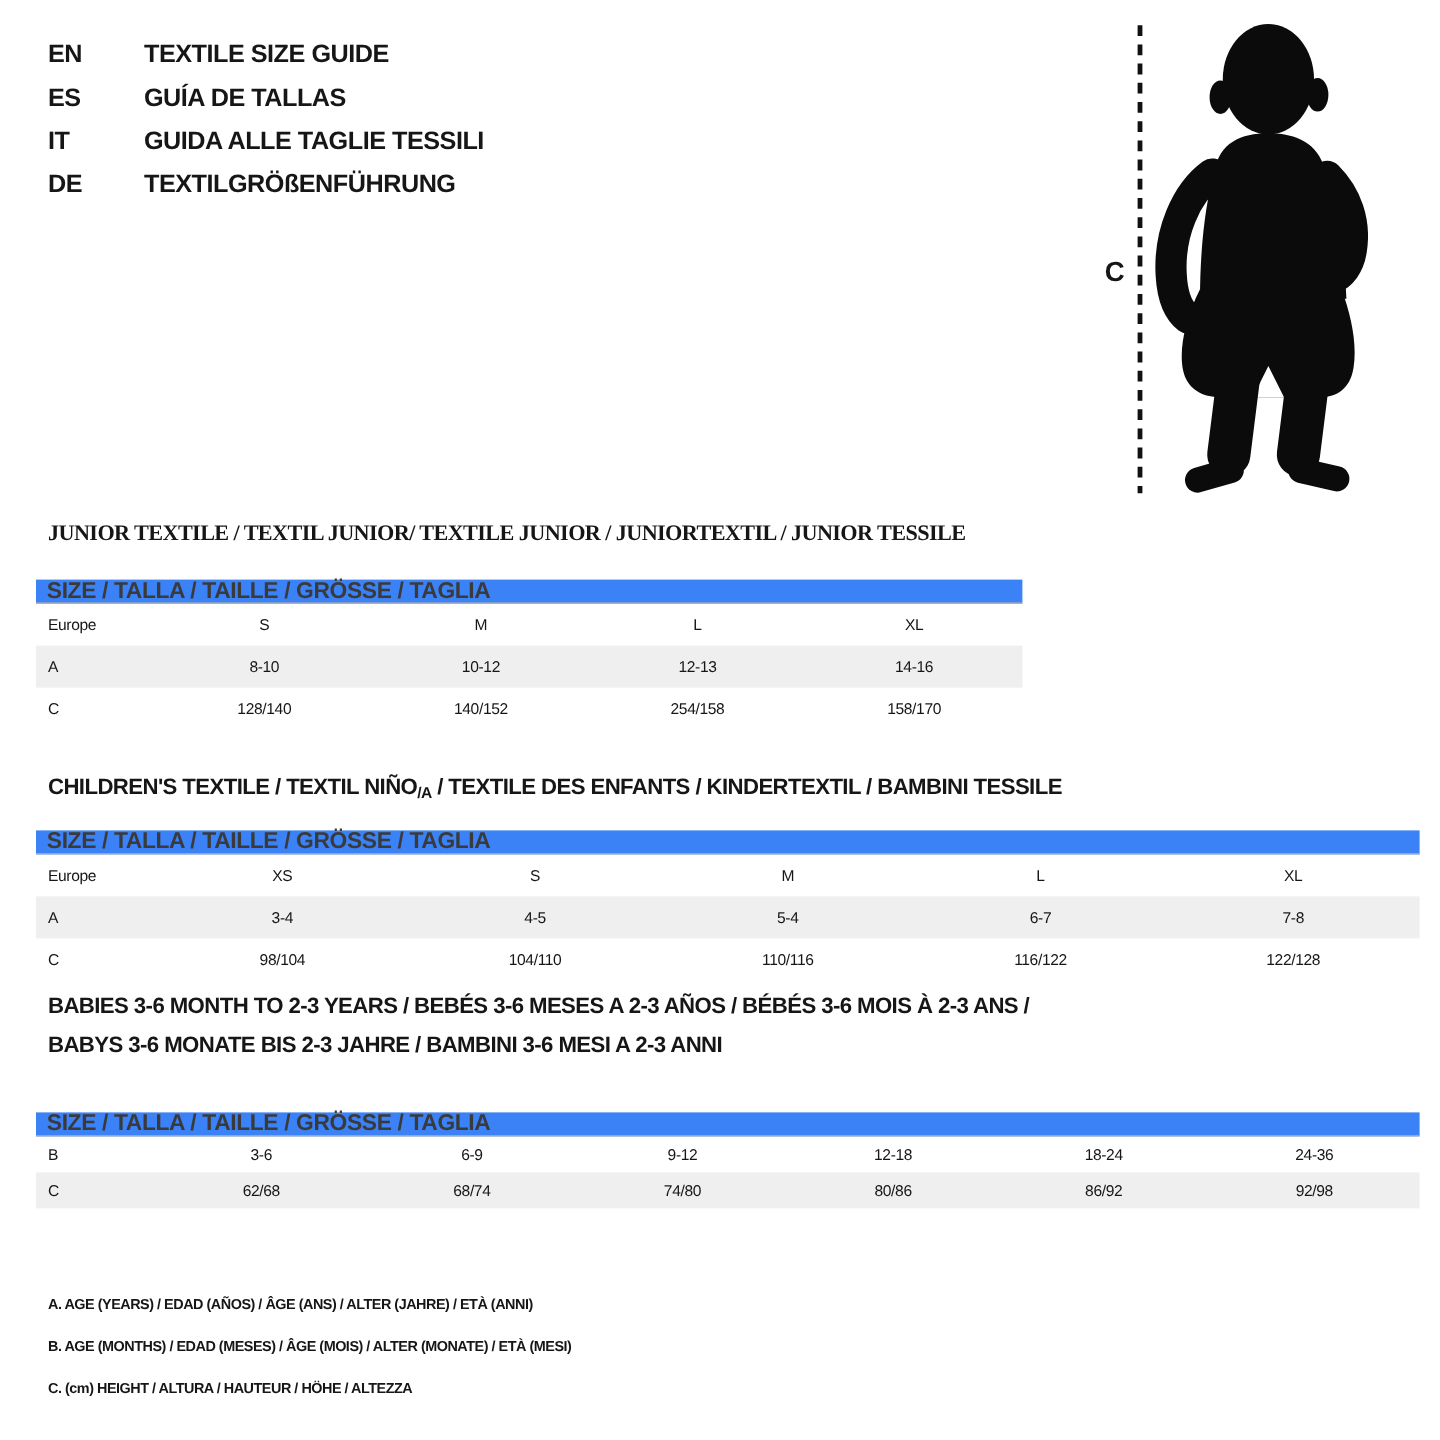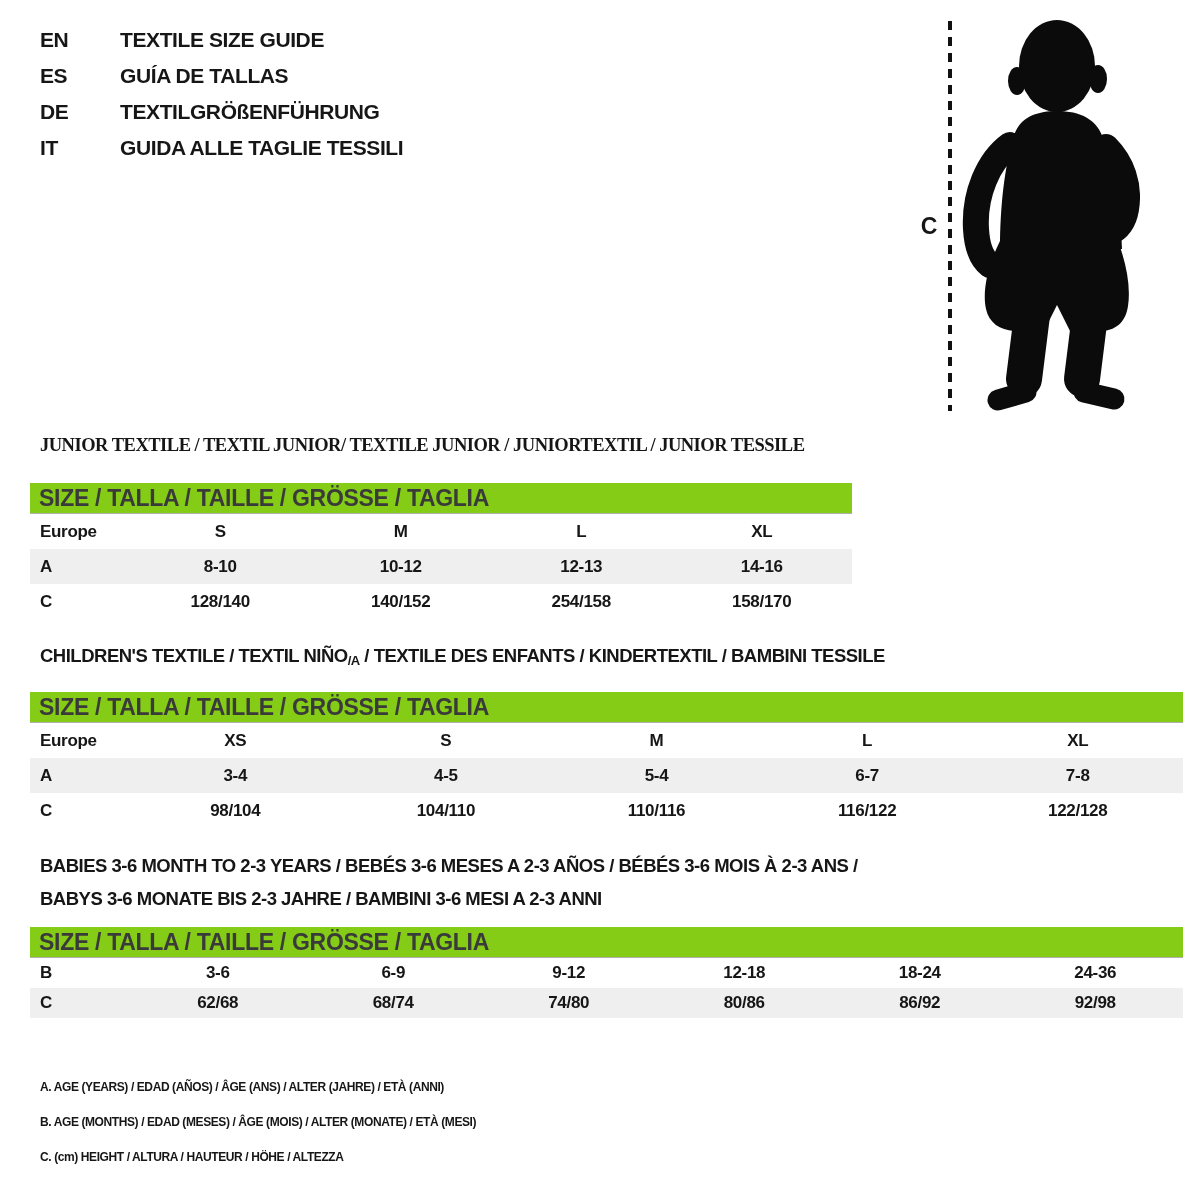--- a/index.html
+++ b/index.html
@@ -4,41 +4,41 @@
 <style>
   html,body{margin:0;padding:0;}
   body{
     width:1200px;height:1200px;position:relative;background:#ffffff;
     font-family:"Liberation Sans","DejaVu Sans",sans-serif;
     color:#161616;overflow:hidden;
   }
 
   
   .lang-list{position:absolute;left:40px;top:28px;}
-  .lang-row{display:flex;height:36px;align-items:flex-start;font-size:21px;font-weight:700;letter-spacing:-0.4px;}
+  .lang-row{display:flex;height:36px;align-items:center;font-size:21px;font-weight:700;letter-spacing:-0.4px;}
   .lang-code{width:80px;}
 
   
   .size-figure{position:absolute;left:905px;top:15px;width:250px;height:402px;}
   .measure-c{position:absolute;left:8px;top:198px;width:32px;text-align:center;
     font-size:23px;font-weight:700;line-height:26px;}
   .dash-wrap{position:absolute;left:41px;top:2px;}
   .sil-wrap{position:absolute;left:55px;top:0px;}
 
   
   .section-title{position:absolute;left:40px;font-size:18.5px;font-weight:700;letter-spacing:-0.5px;white-space:nowrap;}
   .title-sub{font-size:13px;vertical-align:-3px;}
   #babies-title{line-height:32.5px;white-space:normal;width:950px;}
 
   
   .size-table{position:absolute;left:30px;}
-  .t-bar{background:#84cc16;color:#3a3a3a;height:31px;display:flex;align-items:center;
-    padding-left:9px;font-size:23px;font-weight:700;letter-spacing:-0.3px;
+  .t-bar{background:#3b82f6;color:#3a3a3a;height:20px;display:flex;align-items:center;
+    padding-left:9px;font-size:19px;font-weight:700;letter-spacing:-0.3px;
     border-bottom:1px solid #b0b0b0;box-sizing:border-box;}
-  .trow{display:grid;align-items:center;font-size:17px;font-weight:700;letter-spacing:-0.3px;}
+  .trow{display:grid;align-items:center;font-size:13px;font-weight:400;letter-spacing:-0.3px;}
   .trow .lbl{padding-left:10px;text-align:left;}
   .trow .val{text-align:center;}
   .shaded{background:#efefef;}
   #table-junior{top:483px;width:822px;}
   #table-junior .trow{grid-template-columns:100px repeat(4,1fr);height:35px;}
   #table-children{top:692px;width:1153px;}
   #table-children .trow{grid-template-columns:100px repeat(5,1fr);height:35px;}
   #table-babies{top:927px;width:1153px;}
   #table-babies .trow{grid-template-columns:100px repeat(6,1fr);height:30px;}
 
@@ -52,26 +52,26 @@
 <div class="lang-list">
   <div class="lang-row">
     <span class="lang-code">EN</span>
     <span class="lang-label">TEXTILE SIZE GUIDE</span>
   </div>
   <div class="lang-row">
     <span class="lang-code">ES</span>
     <span class="lang-label">GUÍA DE TALLAS</span>
   </div>
   <div class="lang-row">
+    <span class="lang-code">IT</span>
+    <span class="lang-label">GUIDA ALLE TAGLIE TESSILI</span>
+  </div>
+  <div class="lang-row">
     <span class="lang-code">DE</span>
     <span class="lang-label">TEXTILGRÖßENFÜHRUNG</span>
-  </div>
-  <div class="lang-row">
-    <span class="lang-code">IT</span>
-    <span class="lang-label">GUIDA ALLE TAGLIE TESSILI</span>
   </div>
 </div>
 
 <div class="size-figure">
   <span class="measure-c">C</span>
   <div class="dash-wrap">
     <svg width="8" height="398" viewBox="0 0 8 398">
       <line x1="4" y1="4" x2="4" y2="394" stroke="#111111" stroke-width="4" stroke-dasharray="9 7"></line>
     </svg>
   </div>
@@ -145,21 +145,21 @@
   <div class="trow">
     <span class="lbl">C</span>
     <span class="val">98/104</span>
     <span class="val">104/110</span>
     <span class="val">110/116</span>
     <span class="val">116/122</span>
     <span class="val">122/128</span>
   </div>
 </div>
 
-<div class="section-title" id="babies-title" style="top:850px;">
+<div class="section-title" id="babies-title" style="top:822px;">
   <span style="display:block;">BABIES 3-6 MONTH TO 2-3 YEARS / BEBÉS 3-6 MESES A 2-3 AÑOS / BÉBÉS 3-6 MOIS À 2-3 ANS /</span>
   <span style="display:block;">BABYS 3-6 MONATE BIS 2-3 JAHRE / BAMBINI 3-6 MESI A 2-3 ANNI</span>
 </div>
 <div class="size-table" id="table-babies">
   <div class="t-bar">SIZE / TALLA / TAILLE / GRÖSSE / TAGLIA</div>
   <div class="trow">
     <span class="lbl">B</span>
     <span class="val">3-6</span>
     <span class="val">6-9</span>
     <span class="val">9-12</span>

